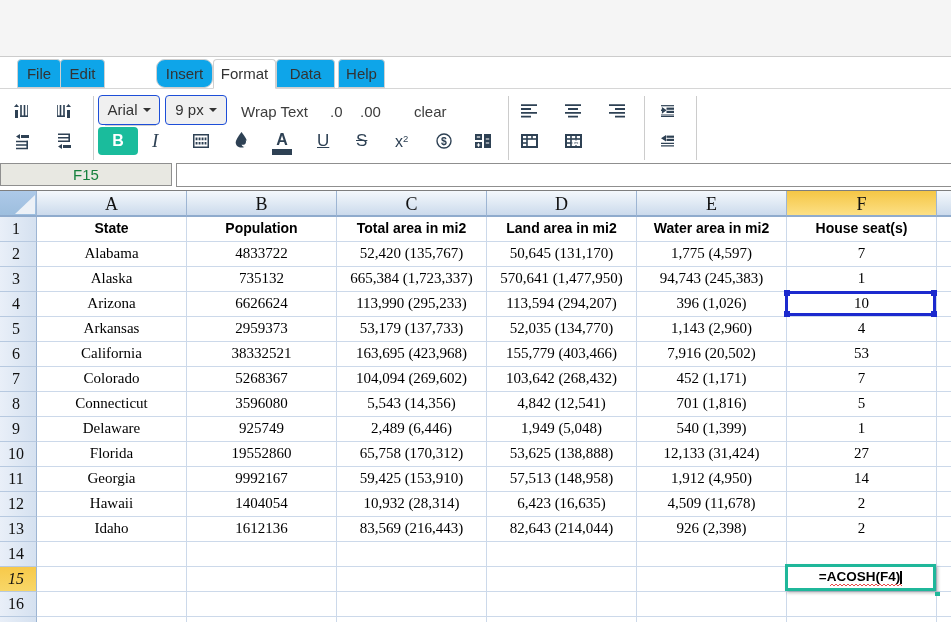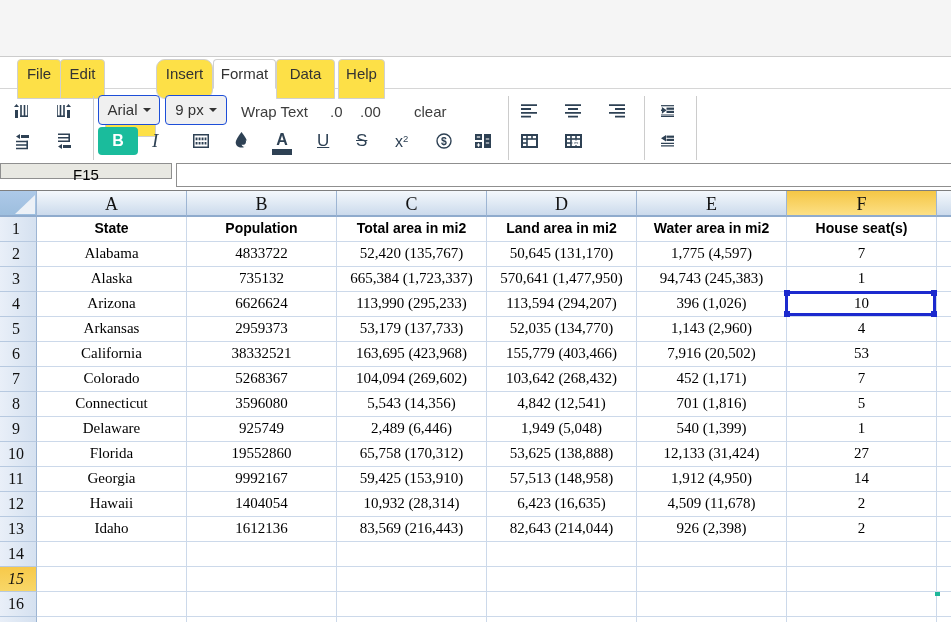--- a/index.html
+++ b/index.html
@@ -4,31 +4,31 @@
 <style>
 html,body{margin:0;padding:0;}
 body{width:951px;height:622px;overflow:hidden;font-family:"Liberation Sans",sans-serif;background:#fff;position:relative;}
 #page{position:absolute;left:0;top:0;width:951px;height:622px;overflow:hidden;}
 .abs{position:absolute;}
 
 #hdr{left:0;top:0;width:951px;height:56px;background:#f5f5f5;border-bottom:1px solid #cccccc;}
 #title{left:19px;top:6px;font-size:24px;color:#333;}
 
 #navline{left:0;top:88px;width:951px;height:0;border-top:1px solid #d6d6d6;}
-.tab{top:59px;height:40px;box-sizing:border-box;background:#fde047;border:1px solid #d0d0d0;color:#333;font-size:15px;text-align:center;line-height:27px;border-radius:4px 4px 0 0;}
+.tab{top:59px;height:29px;box-sizing:border-box;background:#0ea5e9;border:1px solid #d0d0d0;color:#333;font-size:15px;text-align:center;line-height:27px;border-radius:4px 4px 0 0;}
 .tab.act{background:#fff;border-bottom:1px solid #fff;height:30px;color:#333;}
 
 .vsep{width:0;border-left:1px solid #cccccc;top:96px;height:64px;}
 .tbtxt{font-size:15px;color:#3d3d3d;top:103px;}
 .btn{box-sizing:border-box;height:30px;top:95px;background:#f0f0f0;border:1px solid #1d4ed8;border-radius:4px;font-size:15px;color:#333;line-height:28px;text-align:center;}
 .caret{display:inline-block;width:0;height:0;border-left:4px solid transparent;border-right:4px solid transparent;border-top:4px solid #333;vertical-align:middle;margin-left:5px;margin-top:-2px;}
 #bbtn{left:98px;top:127px;width:40px;height:28px;background:#1abc9c;border-radius:4px;color:#fff;font-weight:bold;font-size:16px;text-align:center;line-height:28px;}
 .icn{color:#2e4154;}
 
-#namebox{left:0;top:163px;width:172px;height:16px;box-sizing:border-box;background:#e8e8e2;border:1px solid #8f8f8f;text-align:center;font-size:15px;color:#000000;line-height:22px;}
+#namebox{left:0;top:163px;width:172px;height:23px;box-sizing:border-box;background:#e8e8e2;border:1px solid #8f8f8f;text-align:center;font-size:15px;color:#15803d;line-height:22px;}
 #fxbox{left:176px;top:163px;width:790px;height:24px;box-sizing:border-box;background:#fff;border:1px solid #8f8f8f;}
 
 #grid{left:0;top:190px;width:951px;height:432px;border-top:1px solid #7e7e7e;overflow:hidden;background:#fff;}
 table{border-collapse:separate;border-spacing:0;table-layout:fixed;width:1087px;}
 td,th{padding:0;margin:0;overflow:hidden;white-space:nowrap;box-sizing:border-box;}
 th.ch{height:26px;background:linear-gradient(#f4f8fc 0%,#e2ebf5 45%,#cbdaec 100%);border-right:1px solid #9db5d3;border-bottom:2px solid #8fabcd;font-family:"Liberation Serif",serif;font-weight:normal;font-size:18px;color:#111;padding-top:3px;}
 th.chy{background:linear-gradient(#f5c645,#fce085);}
 th.rh{width:37px;background:linear-gradient(to right,#e9eff8,#d5e1f0);border-right:1px solid #9db5d3;border-bottom:1px solid #b7c9e0;font-family:"Liberation Serif",serif;font-weight:normal;font-size:16px;color:#111;padding-right:4px;}
 th.rhy{background:linear-gradient(#f7c94a,#f8d768);font-style:italic;}
 th.corner{width:37px;background:linear-gradient(#adc9e8,#9dbede);border-right:1px solid #9db5d3;border-bottom:2px solid #8fabcd;position:relative;}
@@ -395,14 +395,19 @@
   </tbody>
       </table>
   </div>
 
   <div class="abs" id="sel">
     <div class="hdl" style="left:-4px;top:-4px;"></div>
     <div class="hdl" style="right:-4px;top:-4px;"></div>
     <div class="hdl" style="left:-4px;bottom:-4px;"></div>
     <div class="hdl" style="right:-4px;bottom:-4px;"></div>
   </div>
+  <div class="abs" id="edit"><span id="edtxt">=ACOSH(F4)</span><span id="cursor"></span>
+    <svg id="squig" width="72" height="4" viewBox="0 0 72 4">
+        <path d="M0 3 L2 1 L4 3 L6 1 L8 3 L10 1 L12 3 L14 1 L16 3 L18 1 L20 3 L22 1 L24 3 L26 1 L28 3 L30 1 L32 3 L34 1 L36 3 L38 1 L40 3 L42 1 L44 3 L46 1 L48 3 L50 1 L52 3 L54 1 L56 3 L58 1 L60 3 L62 1 L64 3 L66 1 L68 3 L70 1 L72 3" stroke="#e53935" stroke-width="0.9" fill="none"></path>
+      </svg>
+  </div>
   <div class="abs" id="fillh"></div>
 </div>
 
 </body></html>

